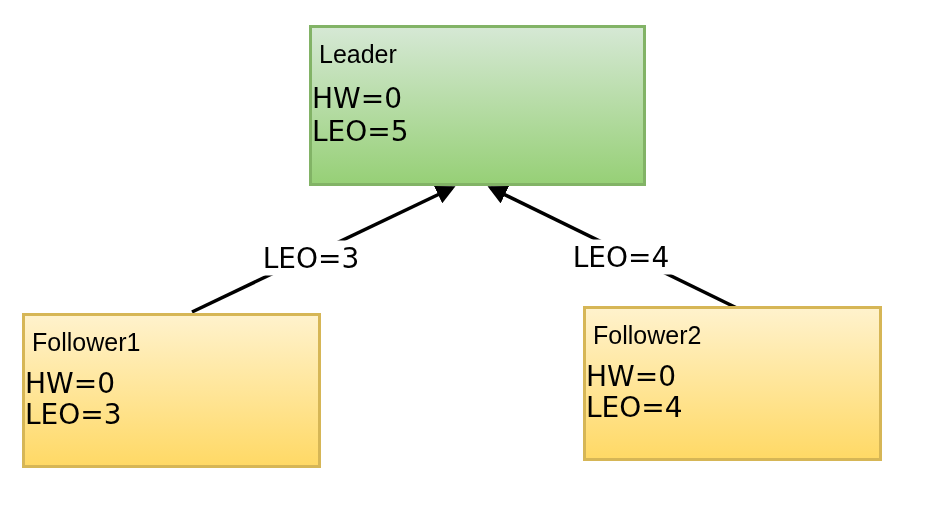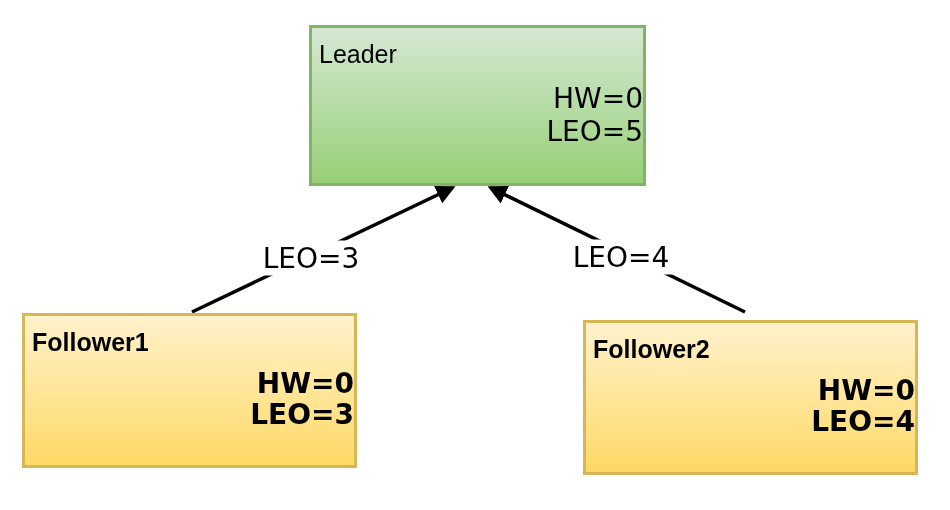--- a/index.html
+++ b/index.html
@@ -20,45 +20,43 @@
   }
 
   .node-leader {
     left: 309px; top: 25px;
     width: 337px; height: 161px;
     background: linear-gradient(#d5e8d4, #97d077);
     border: 3px solid #82b366;
   }
 
   .node-follower {
-    width: 335px; height: 155px;
+    width: 299px; height: 155px;
     background: linear-gradient(#fff2cc, #ffd966);
     border: 3px solid #d6b656;
-    font-weight: bold;
   }
   .node-follower1 { left: 22px;  top: 313px; }
-  .node-follower2 { left: 583px; top: 320px; }
+  .node-follower2 { left: 583px; top: 306px; }
 
   .node-title {
     position: absolute;
     left: 7px; top: 12px;
     font-size: 25px;
     font-family: "Liberation Sans", sans-serif;
     color: #000000;
     white-space: nowrap;
   }
 
   .node-values {
     position: absolute;
     left: 0; right: 0;
-    text-align: right;
+    text-align: left;
     font-family: "DejaVu Sans", sans-serif;
     font-size: 28px;
     color: #000000;
-    margin-left: 24px;
   }
   .node-leader .node-values { top: 54px; line-height: 33px; }
   .node-follower .node-values { top: 52px; line-height: 31px; }
   .node-values div { white-space: nowrap; }
 
   .edges-svg {
     position: absolute;
     left: 0; top: 0;
     width: 950px; height: 510px;
     pointer-events: none;

